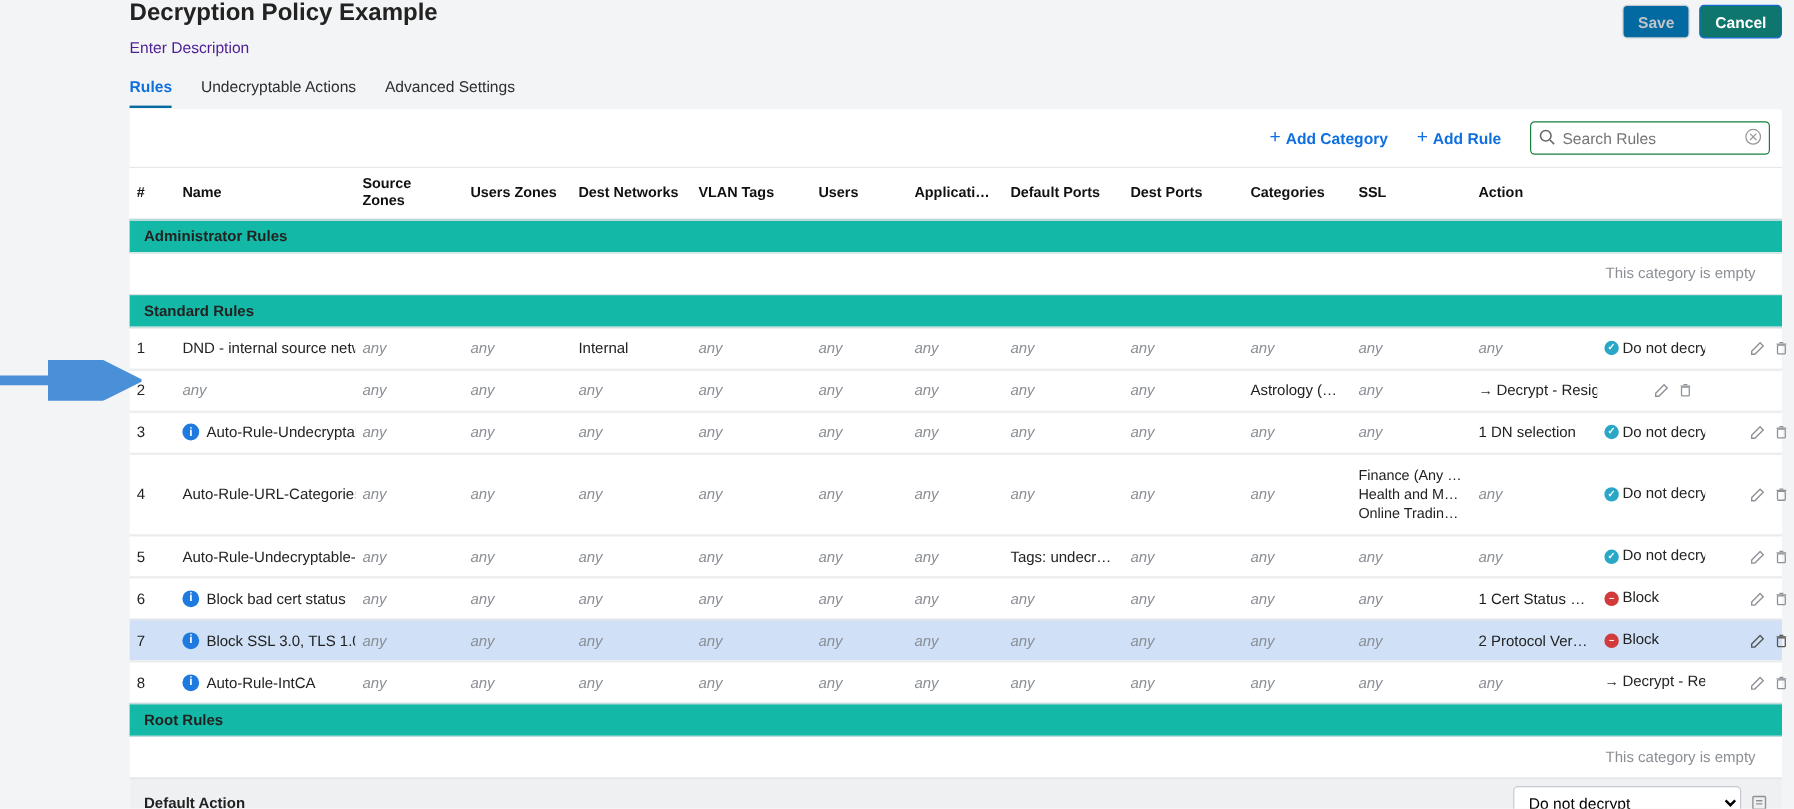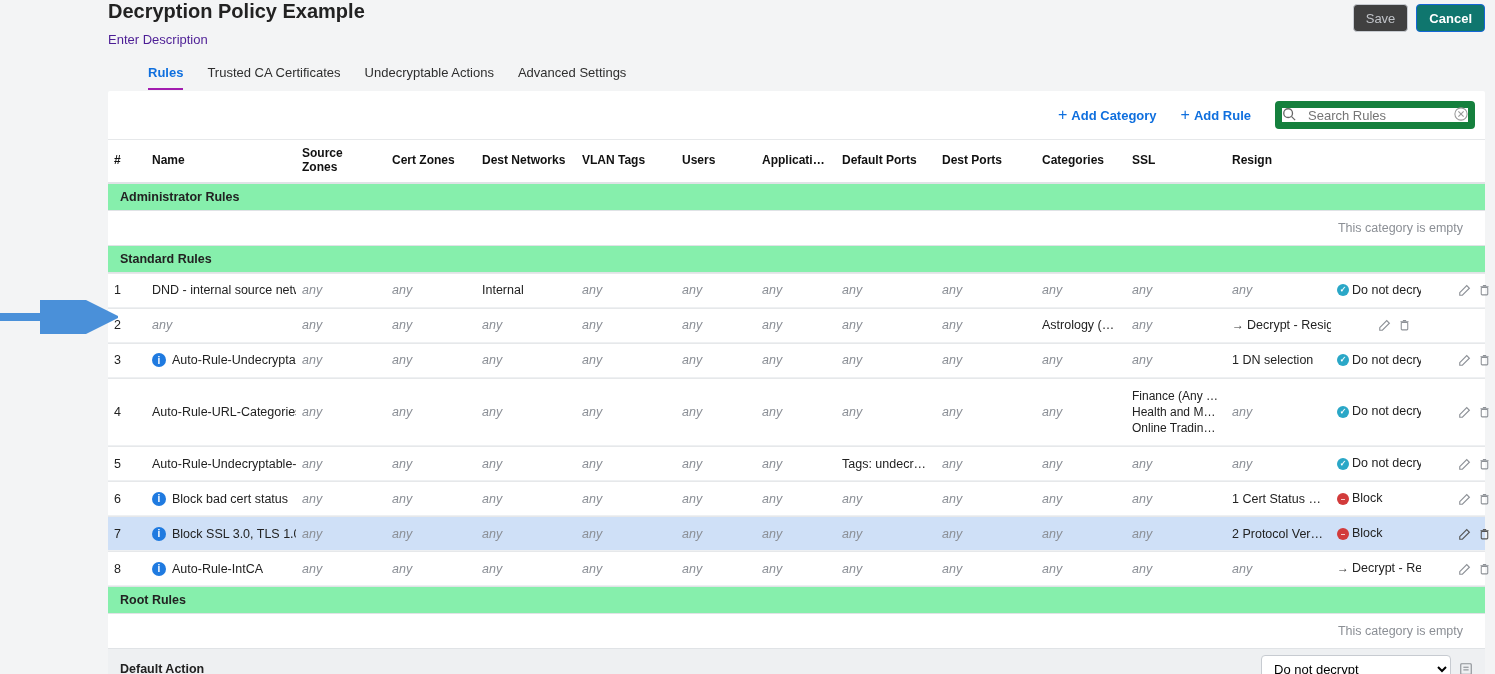--- a/index.html
+++ b/index.html
@@ -5,41 +5,41 @@
   * { box-sizing: border-box; }
   html, body { margin:0; padding:0; font-family: -apple-system, BlinkMacSystemFont, "Segoe UI", Helvetica, Arial, sans-serif; font-size:13px; color:#222; }
   body { background:#f3f4f5; width:1495px; height:674px; position:relative; overflow:hidden; }
   .page { padding: 0 10px 0 108px; }
 
   .header-row { display:flex; justify-content:space-between; align-items:flex-start; padding-top:0; }
   .title { font-size:20px; font-weight:700; margin:0 0 6px 0; }
   .desc { color:#4c1d95; font-size:13px; margin-bottom:12px; }
   .hdr-btns { display:flex; gap:8px; padding-top:4px; }
   .btn { height:28px; padding:0 12px; font-size:13px; border-radius:4px; border:1px solid #c7cbd1; background:#fff; cursor:pointer; }
-  .btn-disabled { color:#c0c3c8; background:#404040; }
+  .btn-disabled { color:#c0c3c8; background:#0369a1;font-weight:bold; }
   .btn-primary { background:#0f766e; border-color:#1566d6; color:#fff; font-weight:600; }
 
   .tabs { display:flex; gap:24px; border-bottom:1px solid transparent; font-size:13px; color:#2e2e2e; }
   .tab { padding:6px 0 8px 0; cursor:pointer; }
-  .tab.active { color:#0f6fde; border-bottom:2px solid #a21caf; font-weight:600;margin-left:40px; }
+  .tab.active { color:#0f6fde; border-bottom:2px solid #0369a1; font-weight:600; }
 
   .panel { background:#fff; border-radius:2px; margin-top:0; }
   .toolbar { display:flex; justify-content:flex-end; align-items:center; gap:24px; padding:10px 10px 10px 0; }
   .link-btn { color:#0f6fde; font-weight:600; font-size:13px; cursor:pointer; display:inline-flex; align-items:center; gap:4px; }
   .plus { font-size:16px; line-height:1; font-weight:400; }
   .search-wrap { position:relative; width:200px; }
-  .search-wrap input { width:100%; height:28px; border:7px solid #15803d; border-radius:4px; padding:0 26px 0 26px; font-size:13px; }
+  .search-wrap input { width:100%; height:28px; border:1px solid #15803d; border-radius:4px; padding:0 26px 0 26px; font-size:13px; }
   .search-wrap .mag { position:absolute; left:7px; top:6px; color:#666; font-size:13px; }
   .search-wrap .clr { position:absolute; right:7px; top:6px; color:#888; font-size:13px; cursor:pointer; }
 
   .grid { display:grid; grid-template-columns: 38px 150px 90px 90px 100px 100px 80px 80px 100px 100px 90px 100px 105px 90px 80px; align-items:center; border-top:1px solid #e6e8ea; font-size:12.5px; }
   .grid>div { padding:9px 6px; overflow:hidden; white-space:nowrap; text-overflow:ellipsis; }
   .hdr { background:#fff; }
   .hdr>div { font-weight:700; font-size:12px; color:#111; white-space:normal; line-height:1.15; padding-top:7px; padding-bottom:7px; }
-  .cat-row { background:#86efac; font-weight:700; padding:6px 12px; border-top:1px solid #e0e3e6; border-bottom:1px solid #e0e3e6; font-size:12.5px; }
+  .cat-row { background:#14b8a6; font-weight:700; padding:6px 12px; border-top:1px solid #e0e3e6; border-bottom:1px solid #e0e3e6; font-size:12.5px; }
   .empty-row { padding:10px 22px; color:#8b8f95; font-size:12.5px;text-align:right; }
   .row { border-bottom:1px solid #eef0f2; }
   .row.selected { background:#cfe0f7; }
   .row.selected .ra { color:#555; }
   .any { font-style:italic; color:#8a8e95; }
   .name-cell { display:flex; align-items:center; gap:6px; }
   .info-ic { width:14px; height:14px; border-radius:50%; background:#1f7ae0; color:#fff; font-size:10px; font-weight:700; display:inline-flex; align-items:center; justify-content:center; flex:0 0 14px; }
   .act-cell { display:flex; align-items:center; gap:3px; white-space:normal; line-height:1.2; }
   .act-cell .txt { flex:1; }
   .ic-circle { width:12px; height:12px; border-radius:50%; display:inline-flex; align-items:center; justify-content:center; color:#fff; font-size:8px; font-weight:700; flex:0 0 12px; }
@@ -81,21 +81,20 @@
     </div>
     <div class="hdr-btns">
       <button class="btn btn-disabled">Save</button>
       <button class="btn btn-primary">Cancel</button>
     </div>
   </div>
   <div class="desc">Enter Description</div>
 
   <div class="tabs" id="tabs">
       <div class="tab active">Rules</div>
-      <div class="tab">Trusted CA Certificates</div>
       <div class="tab">Undecryptable Actions</div>
       <div class="tab">Advanced Settings</div>
     </div>
 
   <div class="panel">
     <div class="toolbar">
       <span class="link-btn">
           <span class="plus">+</span>
           <span>Add Category</span>
         </span>
@@ -118,30 +117,30 @@
               <line x1="11" y1="5" x2="5" y2="11" stroke="#999" stroke-width="1.2"></line>
             </svg>
         </span>
       </div>
     </div>
 
     <div class="grid hdr bb" id="hdr-row">
         <div>#</div>
         <div>Name</div>
         <div>Source Zones</div>
-        <div>Cert Zones</div>
+        <div>Users Zones</div>
         <div>Dest Networks</div>
         <div>VLAN Tags</div>
         <div>Users</div>
         <div>Applications</div>
         <div>Default Ports</div>
         <div>Dest Ports</div>
         <div>Categories</div>
         <div>SSL</div>
-        <div>Resign</div>
+        <div>Action</div>
         <div></div>
       </div>
 
     <div class="cat-row">Administrator Rules</div>
     <div class="empty-row">This category is empty</div>
     <div class="cat-row">Standard Rules</div>
 
     <div id="rows-host">
         <div class="grid row">
           <div>1</div>

